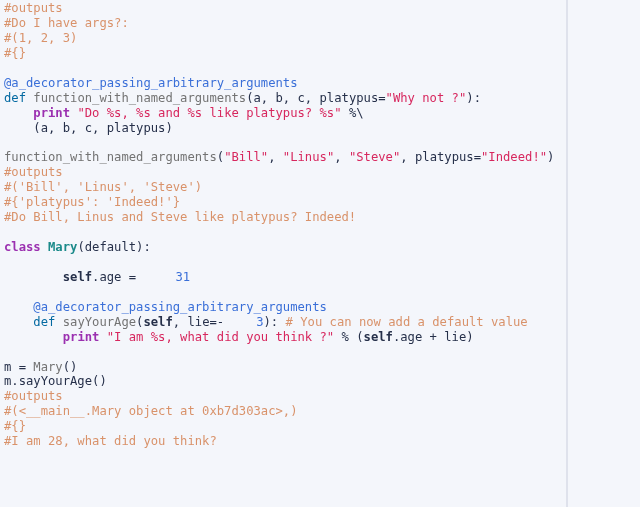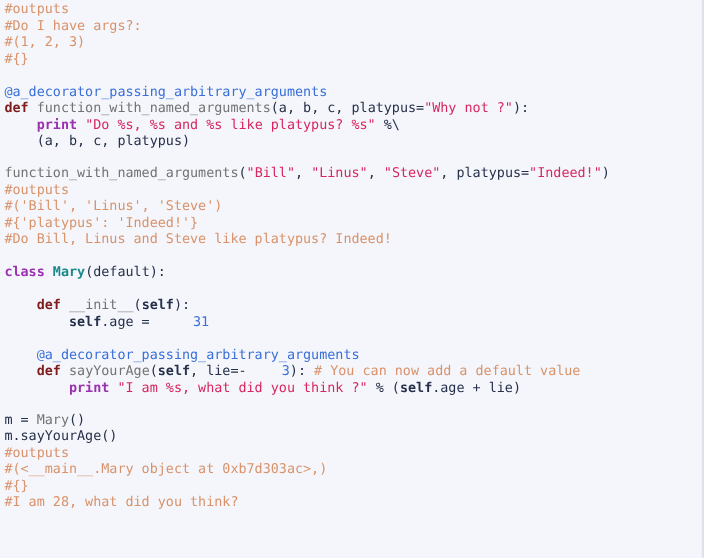--- a/index.html
+++ b/index.html
@@ -9,21 +9,21 @@
   body {
     width: 640px;
     height: 507px;
     background: #f4f6fb;
     font-family: "DejaVu Sans Mono", "Liberation Mono", monospace;
     overflow: hidden;
   }
 
   #code-block {
     position: relative;
-    width: 640px;
+    width: 568px;
     height: 507px;
     background: #f4f6fb;
     box-sizing: border-box;
     padding: 1px 0 0 4px;
     border-right: 2px solid #dfe2ec;
     overflow: hidden;
   }
 
   .code-line {
     display: block;
@@ -32,21 +32,21 @@
     line-height: 14.95px;
     height: 14.95px;
     letter-spacing: 0px;
     color: #26304a;
   }
 
   
   .tok-plain    { color: #26304a; }
   .tok-comment  { color: #d9926a; }
   .tok-kw       { color: #9b30b0; font-weight: bold; }
-  .tok-def      { color: #7f1d1d; font-weight: bold; }
+  .tok-def      { color: #0369a1; font-weight: normal; }
   .tok-name     { color: #737373; }
   .tok-classname{ color: #1b8a8a; font-weight: bold; }
   .tok-str      { color: #d7275e; }
   .tok-num      { color: #3a6fd8; margin-left: 32px; }
   .tok-deco     { color: #3a6fd8; }
   .tok-self     { color: #26304a; font-weight: bold; }
   .tok-builtin  { color: #26304a; }
   .tok-blank    { color: transparent; }
 </style>
 </head>
@@ -64,21 +64,20 @@
     <span class="code-line"><span class="tok-plain">    (a, b, c, platypus)</span></span>
     <span class="code-line"><span class="tok-blank"> </span></span>
     <span class="code-line"><span class="tok-name">function_with_named_arguments</span><span class="tok-plain">(</span><span class="tok-str">"Bill"</span><span class="tok-plain">, </span><span class="tok-str">"Linus"</span><span class="tok-plain">, </span><span class="tok-str">"Steve"</span><span class="tok-plain">, platypus=</span><span class="tok-str">"Indeed!"</span><span class="tok-plain">)</span></span>
     <span class="code-line"><span class="tok-comment">#outputs</span></span>
     <span class="code-line"><span class="tok-comment">#('Bill', 'Linus', 'Steve')</span></span>
     <span class="code-line"><span class="tok-comment">#{'platypus': 'Indeed!'}</span></span>
     <span class="code-line"><span class="tok-comment">#Do Bill, Linus and Steve like platypus? Indeed!</span></span>
     <span class="code-line"><span class="tok-blank"> </span></span>
     <span class="code-line"><span class="tok-kw">class</span><span class="tok-plain"> </span><span class="tok-classname">Mary</span><span class="tok-plain">(</span><span class="tok-builtin">default</span><span class="tok-plain">):</span></span>
     <span class="code-line"><span class="tok-blank"> </span></span>
-    <span class="code-line"><span class="tok-plain">    </span><span class="tok-def">def</span><span class="tok-plain"> </span><span class="tok-name">__init__</span><span class="tok-plain">(</span><span class="tok-self">self</span><span class="tok-plain">):</span></span>
     <span class="code-line"><span class="tok-plain">        </span><span class="tok-self">self</span><span class="tok-plain">.age = </span><span class="tok-num">31</span></span>
     <span class="code-line"><span class="tok-blank"> </span></span>
     <span class="code-line"><span class="tok-plain">    </span><span class="tok-deco">@a_decorator_passing_arbitrary_arguments</span></span>
     <span class="code-line"><span class="tok-plain">    </span><span class="tok-def">def</span><span class="tok-plain"> </span><span class="tok-name">sayYourAge</span><span class="tok-plain">(</span><span class="tok-self">self</span><span class="tok-plain">, lie=-</span><span class="tok-num">3</span><span class="tok-plain">): </span><span class="tok-comment"># You can now add a default value</span></span>
     <span class="code-line"><span class="tok-plain">        </span><span class="tok-kw">print</span><span class="tok-plain"> </span><span class="tok-str">"I am %s, what did you think ?"</span><span class="tok-plain"> % (</span><span class="tok-self">self</span><span class="tok-plain">.age + lie)</span></span>
     <span class="code-line"><span class="tok-blank"> </span></span>
     <span class="code-line"><span class="tok-plain">m = </span><span class="tok-name">Mary</span><span class="tok-plain">()</span></span>
     <span class="code-line"><span class="tok-plain">m.sayYourAge()</span></span>
     <span class="code-line"><span class="tok-comment">#outputs</span></span>
     <span class="code-line"><span class="tok-comment">#(&lt;__main__.Mary object at 0xb7d303ac&gt;,)</span></span>

